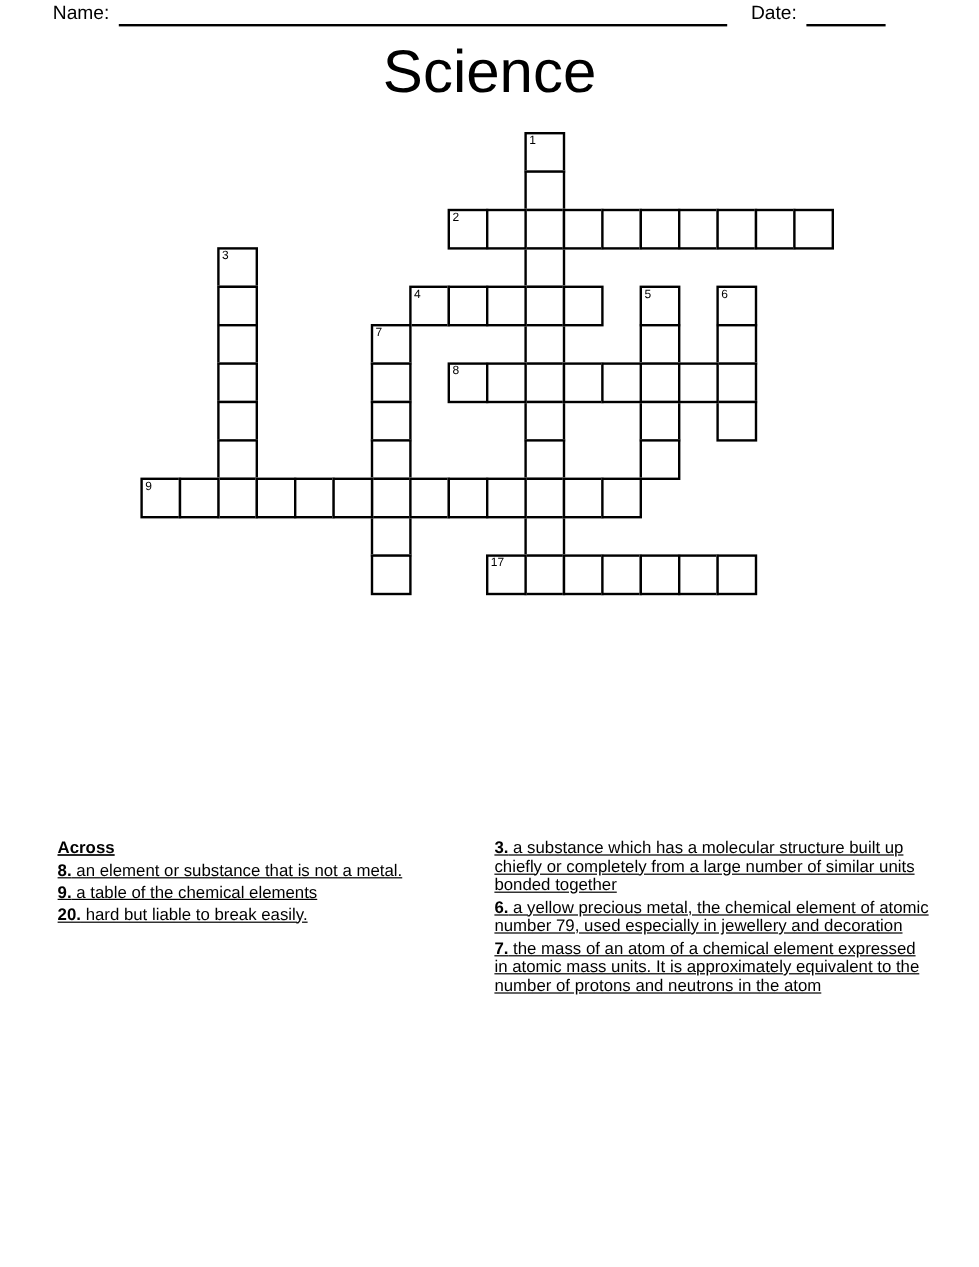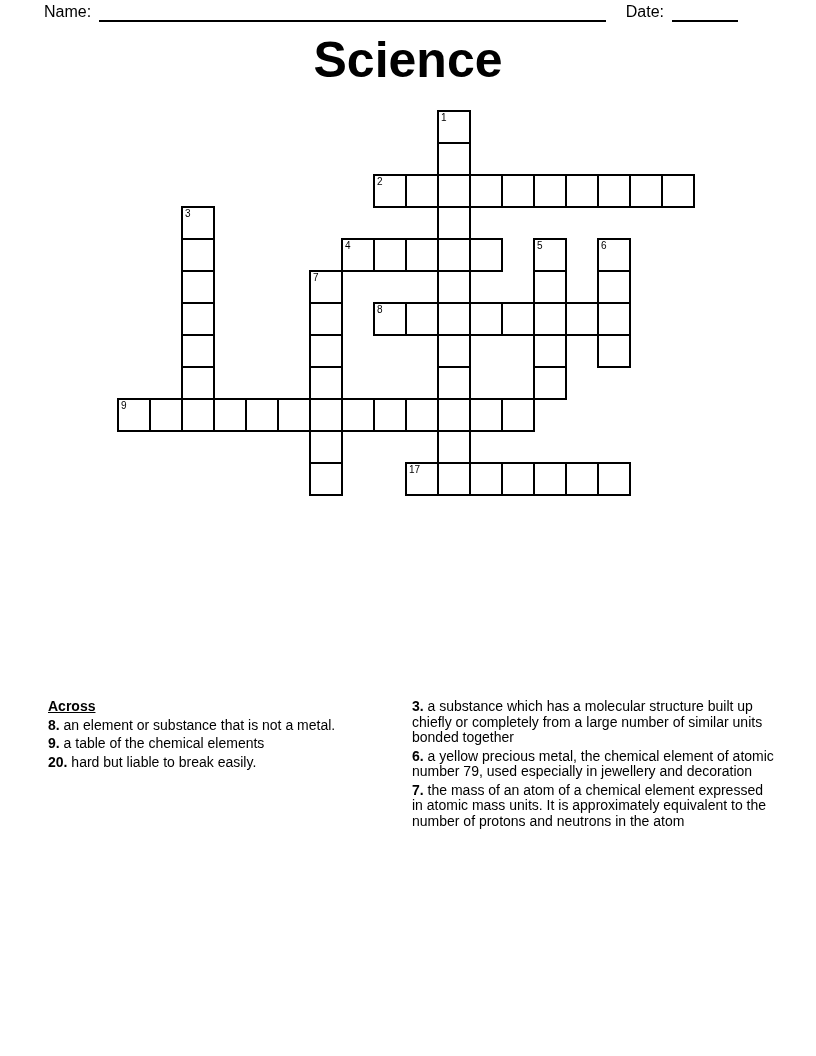--- a/index.html
+++ b/index.html
@@ -24,21 +24,21 @@
   .name-line { flex: 1; margin-left: 8px; margin-right: 20px; }
   .date-line { width: 66px; margin-left: 8px; }
 
   
   .title {
     position: absolute;
     top: 33px; left: 0; width: 100%;
     text-align: center;
     font-size: 50px;
     line-height: 1.1;
-    font-weight: bold;
+    font-weight: normal;
   }
 
   
   .grid { position: absolute; left: 118px; top: 111px; }
   .cell {
     position: absolute;
     width: 34px; height: 34px;
     box-sizing: border-box;
     border: 2px solid #000;
     background: #fff;
@@ -49,20 +49,21 @@
     line-height: 10px;
     padding: 1px 0 0 2px;
   }
 
   
   .clues-col {
     position: absolute;
     top: 699px;
     font-size: 14px;
     line-height: 15.5px;
+    text-decoration: underline;
   }
   .clues-left  { left: 48px;  width: 354px; }
   .clues-right { left: 412px; width: 362px; }
   .clue { margin: 0 0 3px 0; }
   .clue b { font-weight: bold; }
   .clue-heading {
     font-weight: bold;
     text-decoration: underline;
     margin: 0 0 3px 0;
   }

